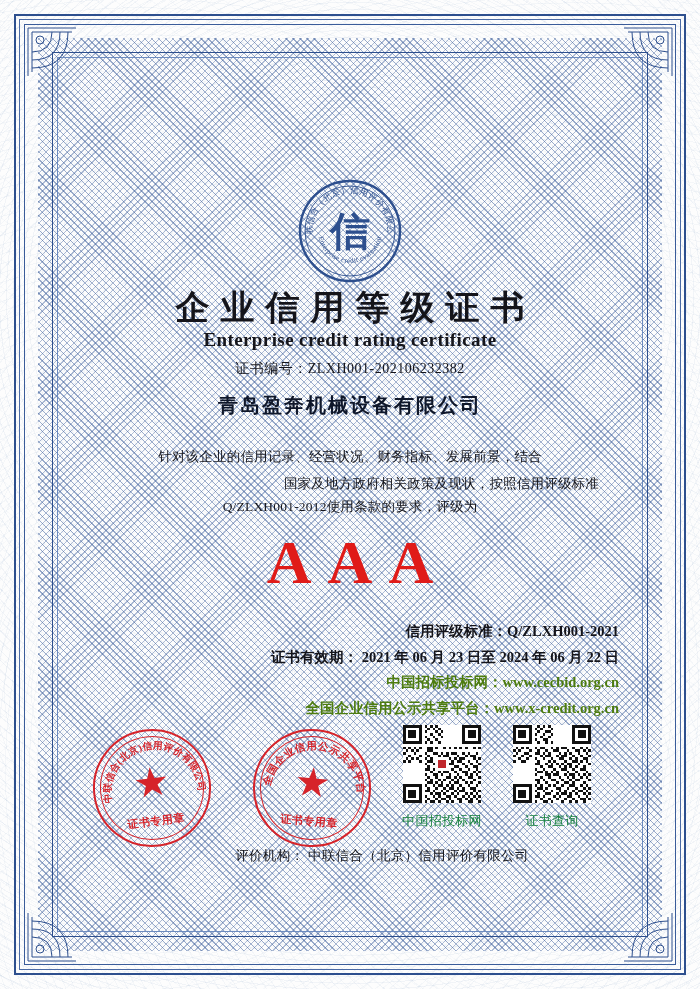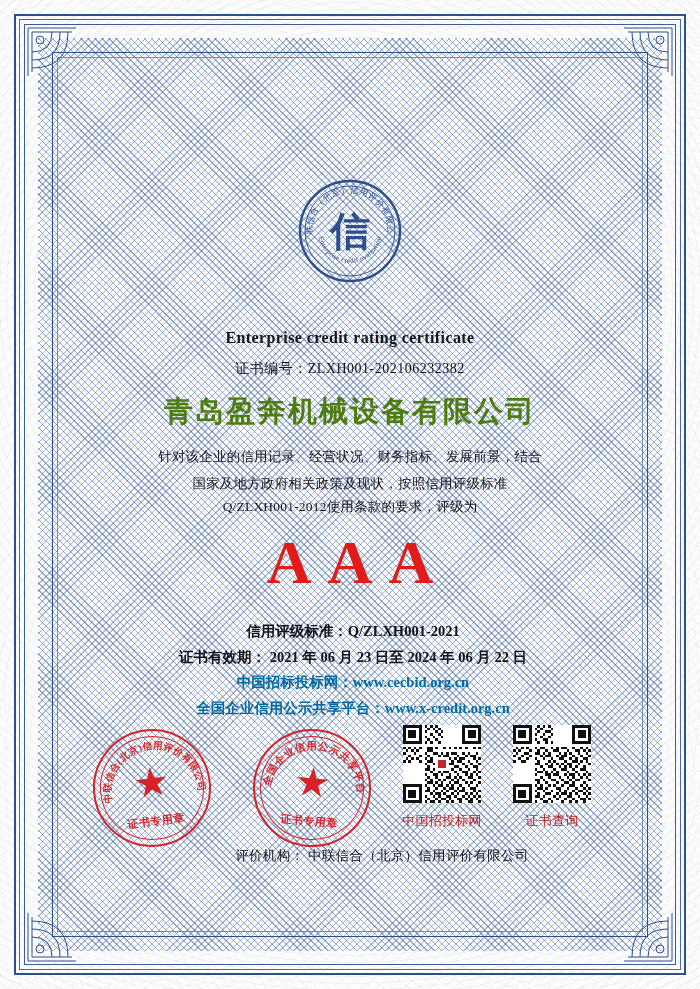--- a/index.html
+++ b/index.html
@@ -112,76 +112,76 @@
     font-weight: bold;
     letter-spacing: 11px;
     color: #14141a;
     text-indent: 11px;
     white-space: nowrap;
   }
   .title-en {
     position: absolute;
     left: 0; top: 272px; width: 100%;
     font-family: "Liberation Serif", serif;
-    font-size: 16px;
+    font-size: 19px;
     font-weight: bold;
     letter-spacing: 0.4px;
     color: #15151b;
   }
   .cert-no {
     position: absolute;
     left: 0; top: 303px; width: 100%;
     font-size: 14px;
     color: #15151b;
     letter-spacing: 0.5px;
   }
   .company {
     position: absolute;
     left: 0; top: 335px; width: 100%;
-    font-size: 29px;
+    font-size: 20px;
     font-weight: bold;
     letter-spacing: 2px;
-    color: #4d7c0f;
+    color: #0f172a;
   }
   .para {
     position: absolute;
     left: 44px; width: 498px;
     font-size: 13.5px;
     line-height: 23px;
     color: #17171d;
     letter-spacing: 0.2px;
   }
   .para-1 { top: 388px; }
-  .para-2 { top: 415px; }
+  .para-2 { top: 415px; text-align: right; }
   .para-3 { top: 438px; }
 
   .grade {
     position: absolute;
     left: 0; top: 470px; width: 100%;
     font-size: 62px;
     font-weight: bold;
     letter-spacing: 16px;
     text-indent: 16px;
     color: #e01b18;
     font-family: "Liberation Serif", serif;
   }
 
   .info-block {
     position: absolute;
-    left: 36px; top: 562px;
+    left: 42px; top: 562px;
     width: 520px;
-    text-align: center;
+    text-align: right;
     font-size: 14.5px;
     line-height: 25.5px;
     color: #14141a;
     font-weight: bold;
     font-family: Liberation Serif, serif;
   }
   .info-block .row { white-space: nowrap; }
-  .info-block .link { color: #0369a1; }
+  .info-block .link { color: #4d7c0f; }
 
   
   .stamp {
     position: absolute;
     width: 118px; height: 118px;
     border-radius: 50%;
     border: 2.4px solid #d6232a;
     box-sizing: border-box;
   }
   .stamp .inner-ring {
@@ -219,21 +219,21 @@
     position: absolute;
     width: 78px; height: 78px;
     background: #ffffff;
   }
   .qr-1 { left: 346px; top: 668px; }
   .qr-2 { left: 456px; top: 668px; }
   .qr-caption {
     position: absolute;
     top: 755px;
     font-size: 13px;
-    color: #b91c1c;
+    color: #15803d;
     letter-spacing: 0.3px;
   }
   .qr-caption-1 { left: 318px; width: 134px; }
   .qr-caption-2 { left: 432px; width: 126px; }
 
   .footer {
     position: absolute;
     left: 0; top: 790px; width: 100%;
     font-size: 13.5px;
     color: #16161c;
@@ -316,20 +316,21 @@
         <text font-family="Liberation Serif, serif" font-size="8.4" fill="#2d4f8e" letter-spacing="0.6">
           <textPath href="#arcTop" startOffset="50%" text-anchor="middle">中联信合（北京）信用评价有限公司</textPath>
         </text>
         <text font-family="Liberation Serif, serif" font-size="7.2" fill="#2d4f8e" letter-spacing="0.3">
           <textPath href="#arcBot" startOffset="50%" text-anchor="middle">Enterprise credit evaluation</textPath>
         </text>
         <text x="52" y="66" text-anchor="middle" font-family="Liberation Serif, serif" font-size="40" font-weight="bold" fill="#2d4f8e">信</text>
       </svg>
     </div>
 
+    <div class="title-cn">企业信用等级证书</div>
     <div class="title-en">Enterprise credit rating certificate</div>
     <div class="cert-no">证书编号：ZLXH001-202106232382</div>
     <div class="company">青岛盈奔机械设备有限公司</div>
 
     <div class="para para-1">针对该企业的信用记录、经营状况、财务指标、发展前景，结合</div>
     <div class="para para-2">国家及地方政府相关政策及现状，按照信用评级标准</div>
     <div class="para para-3">Q/ZLXH001-2012使用条款的要求，评级为</div>
 
     <div class="grade">AAA</div>
 

